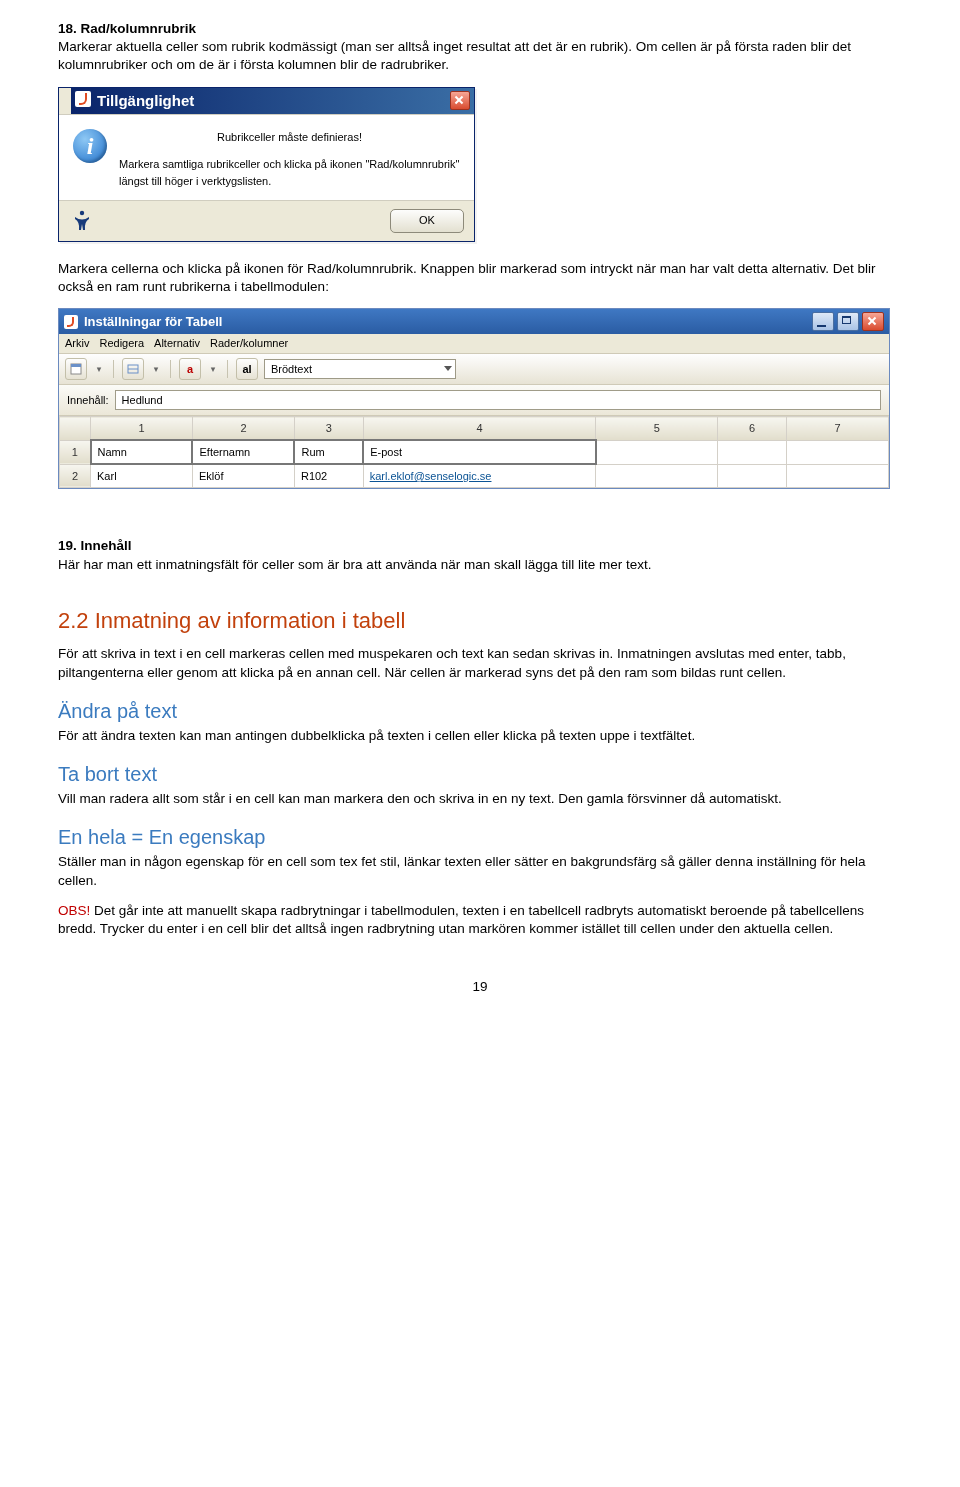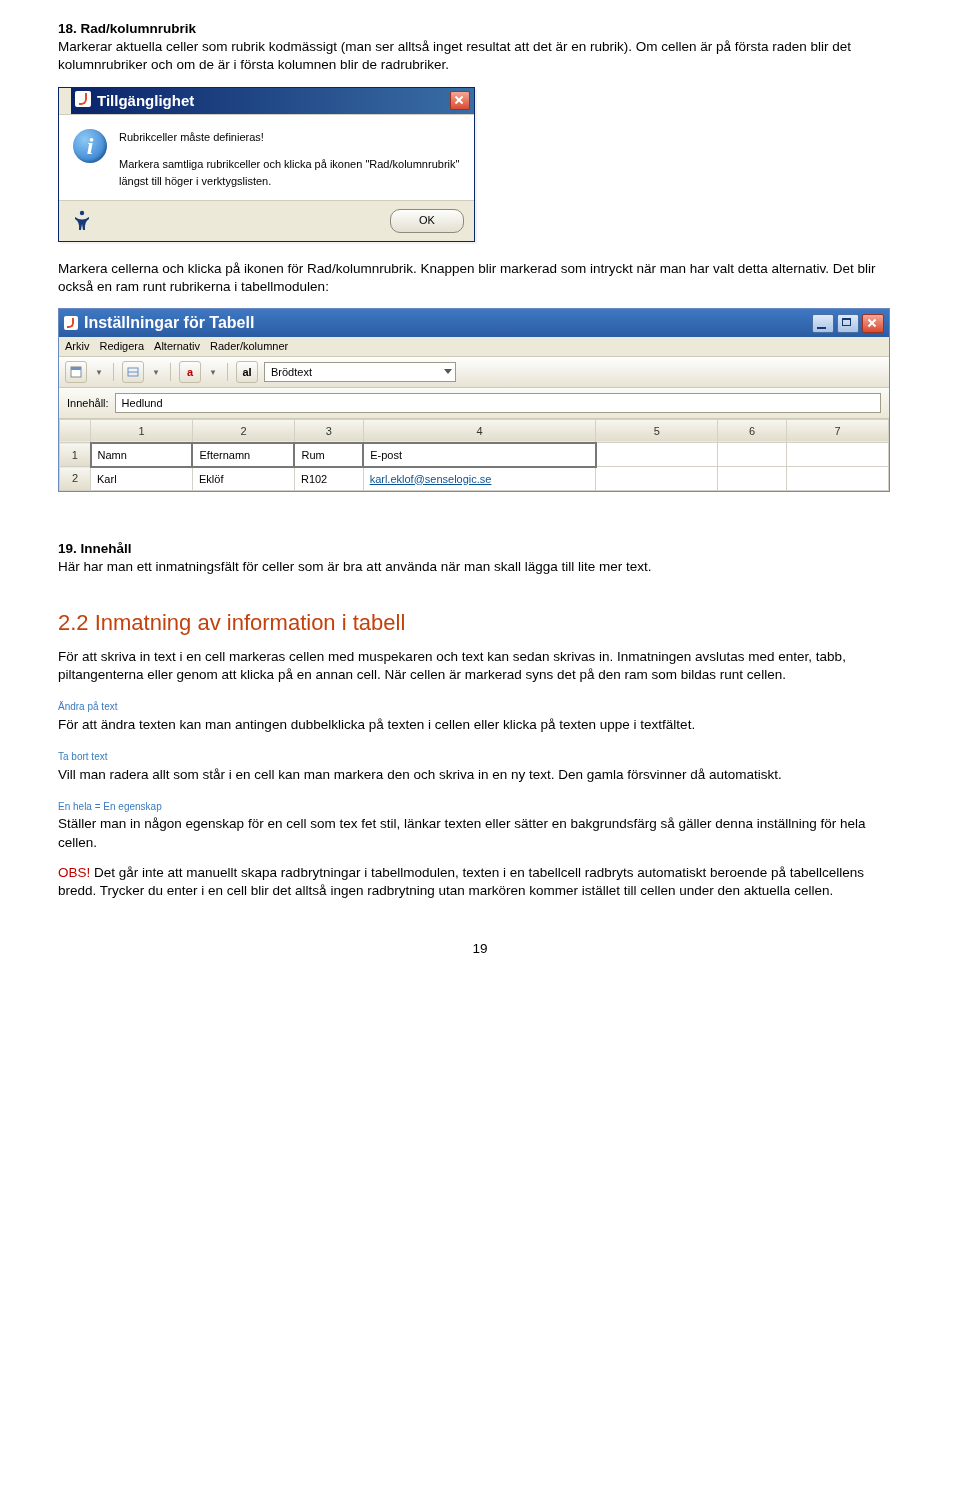--- a/index.html
+++ b/index.html
@@ -22,21 +22,21 @@
   .h2-blue {
     color: #c2410c;
     font-family: "Trebuchet MS", Verdana, sans-serif;
     font-size: 22px;
     margin: 32px 0 10px 0;
     font-weight: normal;
   }
   .h3-blue {
     color: #3b7bbf;
     font-family: "Trebuchet MS", Verdana, sans-serif;
-    font-size: 10px;
+    font-size: 20px;
     margin: 16px 0 2px 0;
     font-weight: normal;
   }
   .red { color: #c00000; }
   .big-gap { height: 28px; }
   .page-num { text-align: center; margin-top: 40px; font-size: 13.5px; }
   .screenshot-block { margin: 10px 0 18px 0; }
 
   
   .dlg {
@@ -107,62 +107,62 @@
     color: #fff;
     font-family: Georgia, serif;
     font-style: italic;
     font-weight: bold;
     font-size: 24px;
     text-align: center;
     line-height: 34px;
     box-shadow: inset -2px -2px 3px rgba(0,0,0,0.25);
   }
   .dlg-text { font-size: 11px; line-height: 1.55; }
-  .dlg-text .line1 { margin-bottom: 10px; }
+  .dlg-text .line1 { margin-bottom: 10px; text-align: center; }
 
   .dlg-footer {
     background: #ece9d8;
     display: flex;
     align-items: center;
     padding: 8px 10px;
     gap: 10px;
     border-top: 1px solid #d0cdbf;
   }
   .hand-icon {
     width: 26px; height: 22px;
     position: relative;
   }
   .hand-icon svg { width: 26px; height: 22px; }
   .dlg-ok {
     margin-left: auto;
     width: 72px; height: 22px;
     background: linear-gradient(#fdfdfc, #e3e0d0);
     border: 1px solid #8d8a7a;
-    border-radius: 10px;
+    border-radius: 5px;
     text-align: center;
     font-size: 11px;
     line-height: 20px;
   }
 
   
   .win {
     width: 830px;
     border: 1px solid #6b8abf;
     background: #ece9d8;
     font-family: Tahoma, Verdana, sans-serif;
     font-size: 11px;
     color: #000;
   }
   .win-titlebar {
     background: linear-gradient(to bottom, #3f78c3, #2a5ca3);
     color: #fff;
     display: flex;
     align-items: center;
     padding: 3px 5px;
-    font-size: 16px;
+    font-size: 13px;
     font-weight: bold;
   }
   .win-titlebar .mini-icon {
     width: 14px; height: 14px;
     margin-right: 6px;
     background: #fff;
     border-radius: 2px;
     position: relative;
   }
   .win-titlebar .mini-icon::after {

